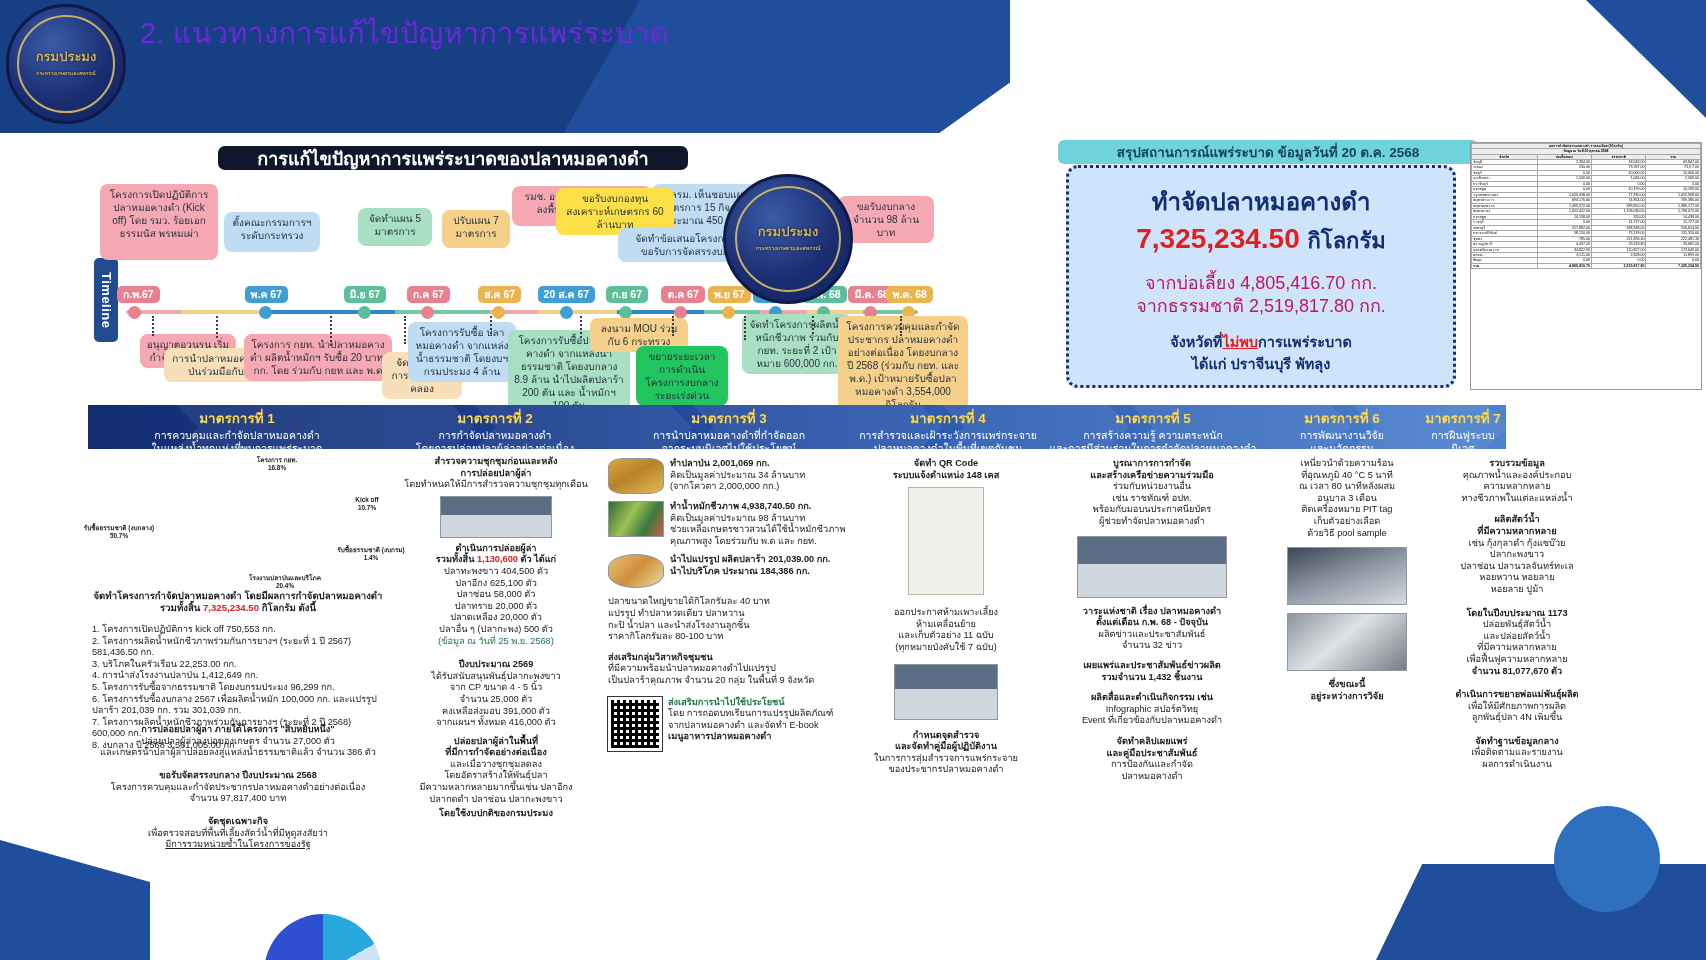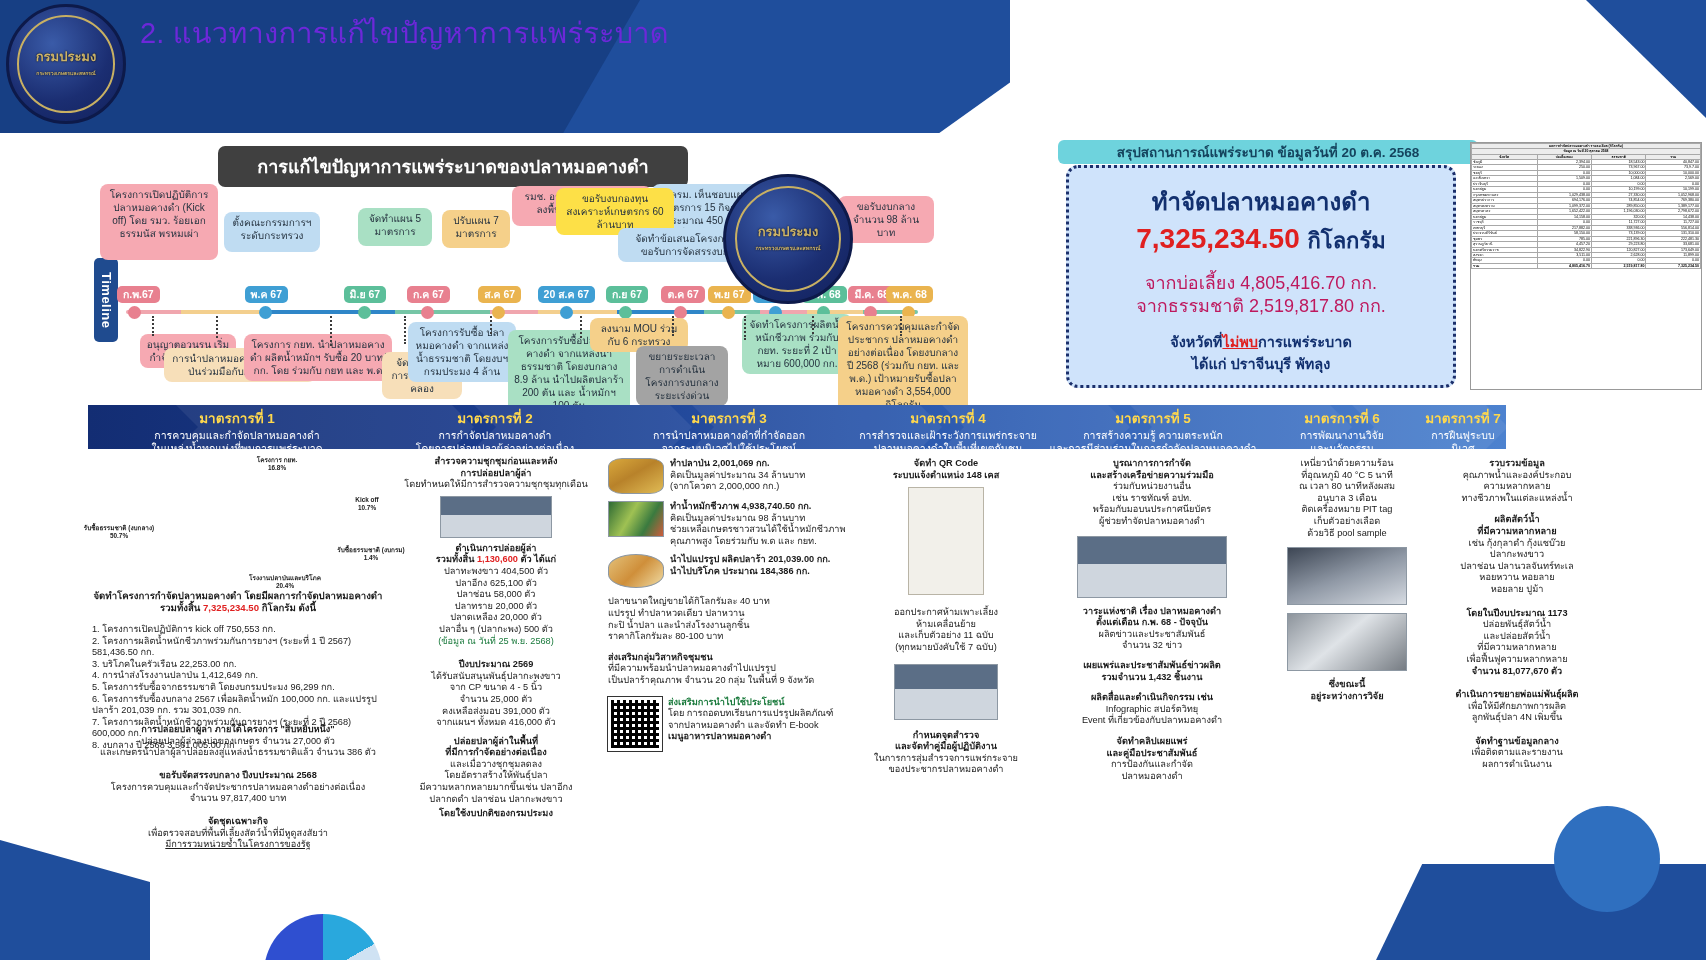--- a/index.html
+++ b/index.html
@@ -36,22 +36,22 @@
   #seal-main{ left:6px; top:4px; width:120px; height:120px; }
   #seal-main .glyph{ font-size:13px; }
   #seal-mid{ left:723px; top:174px; width:130px; height:130px; z-index:5;}
   #seal-mid .glyph{ font-size:13px; }
   
   #diagram-panel{
     position:absolute; left:88px; top:140px; width:880px; height:262px;
     background:#fff;
   }
   #diagram-title{
-    position:absolute; left:218px; top:146px; width:470px; height:41px;
-    background:#404040; color:#fff; border-radius:7px;
+    position:absolute; left:218px; top:146px; width:470px; height:24px;
+    background:#0f172a; color:#fff; border-radius:7px;
     font-size:18px; font-weight:bold; display:flex; align-items:center; justify-content:center;
   }
   
   #timeline-label{
     position:absolute; left:94px; top:258px; width:24px; height:84px;
     background:#1f4b8f; color:#fff; border-radius:5px;
     font-size:13px; font-weight:bold; writing-mode:vertical-rl;
     display:flex; align-items:center; justify-content:center; letter-spacing:.5px;
   }
   #timeline-axis{
@@ -226,21 +226,21 @@
     <div class="tl-box" style="left: 838px; top: 196px; width: 96px; min-height: 46px; background: rgb(246, 169, 178);">ขอรับงบกลาง จำนวน 98 ล้านบาท</div>
   </div>
 <div id="tl-below">
     <div class="tl-box" style="left: 140px; top: 334px; width: 96px; min-height: 32px; background: rgb(246, 169, 178);">อนุญาตอวนรุน เริ่มกำจัดอย่างเข้มข้น</div>
     <div class="tl-box" style="left: 164px; top: 348px; width: 152px; min-height: 32px; background: rgb(247, 223, 185);">การนำปลาหมอคางดำ ผลิตปลาป่นร่วมมือกับภาคเอกชน</div>
     <div class="tl-box" style="left: 244px; top: 334px; width: 148px; min-height: 42px; background: rgb(246, 169, 178);">โครงการ กยท. นำปลาหมอคางดำ ผลิตน้ำหมักฯ รับซื้อ 20 บาท/กก. โดย ร่วมกับ กยท และ พ.ด</div>
     <div class="tl-box" style="left: 382px; top: 352px; width: 80px; min-height: 30px; background: rgb(247, 223, 185);">จัดชุดปฏิบัติการ ลงแขกลงคลอง</div>
     <div class="tl-box" style="left: 408px; top: 322px; width: 108px; min-height: 44px; background: rgb(191, 220, 242);">โครงการรับซื้อ ปลาหมอคางดำ จากแหล่งน้ำธรรมชาติ โดยงบฯกรมประมง 4 ล้าน</div>
     <div class="tl-box" style="left: 508px; top: 330px; width: 122px; min-height: 62px; background: rgb(169, 224, 196);">โครงการรับซื้อปลาหมอคางดำ จากแหล่งน้ำธรรมชาติ โดยงบกลาง 8.9 ล้าน นำไปผลิตปลาร้า 200 ตัน และ น้ำหมักฯ 100 ตัน</div>
     <div class="tl-box" style="left: 590px; top: 318px; width: 98px; min-height: 32px; background: rgb(245, 208, 138);">ลงนาม MOU ร่วมกับ 6 กระทรวง</div>
-    <div class="tl-box" style="left: 636px; top: 346px; width: 92px; min-height: 34px; background: #a3a3a3;">ขยายระยะเวลา การดำเนินโครงการงบกลางระยะเร่งด่วน</div>
+    <div class="tl-box" style="left: 636px; top: 346px; width: 92px; min-height: 34px; background: #22c55e;">ขยายระยะเวลา การดำเนินโครงการงบกลางระยะเร่งด่วน</div>
     <div class="tl-box" style="left: 742px; top: 314px; width: 110px; min-height: 50px; background: rgb(169, 224, 196);">จัดทำโครงการผลิตน้ำหนักชีวภาพ ร่วมกับกยท. ระยะที่ 2 เป้าหมาย 600,000 กก.</div>
     <div class="tl-box" style="left: 838px; top: 316px; width: 130px; min-height: 72px; background: rgb(245, 208, 138);">โครงการควบคุมและกำจัดประชากร ปลาหมอคางดำอย่างต่อเนื่อง โดยงบกลาง ปี 2568 (ร่วมกับ กยท. และ พ.ด.) เป้าหมายรับซื้อปลาหมอคางดำ 3,554,000 กิโลกรัม</div>
     <div class="tl-dotline" style="left: 152px; top: 316px; height: 20px;"></div>
     <div class="tl-dotline" style="left: 216px; top: 316px; height: 22px;"></div>
     <div class="tl-dotline" style="left: 330px; top: 316px; height: 30px;"></div>
     <div class="tl-dotline" style="left: 404px; top: 316px; height: 28px;"></div>
     <div class="tl-dotline" style="left: 490px; top: 316px; height: 18px;"></div>
     <div class="tl-dotline" style="left: 580px; top: 316px; height: 22px;"></div>
     <div class="tl-dotline" style="left: 672px; top: 316px; height: 20px;"></div>
     <div class="tl-dotline" style="left: 744px; top: 316px; height: 24px;"></div>

